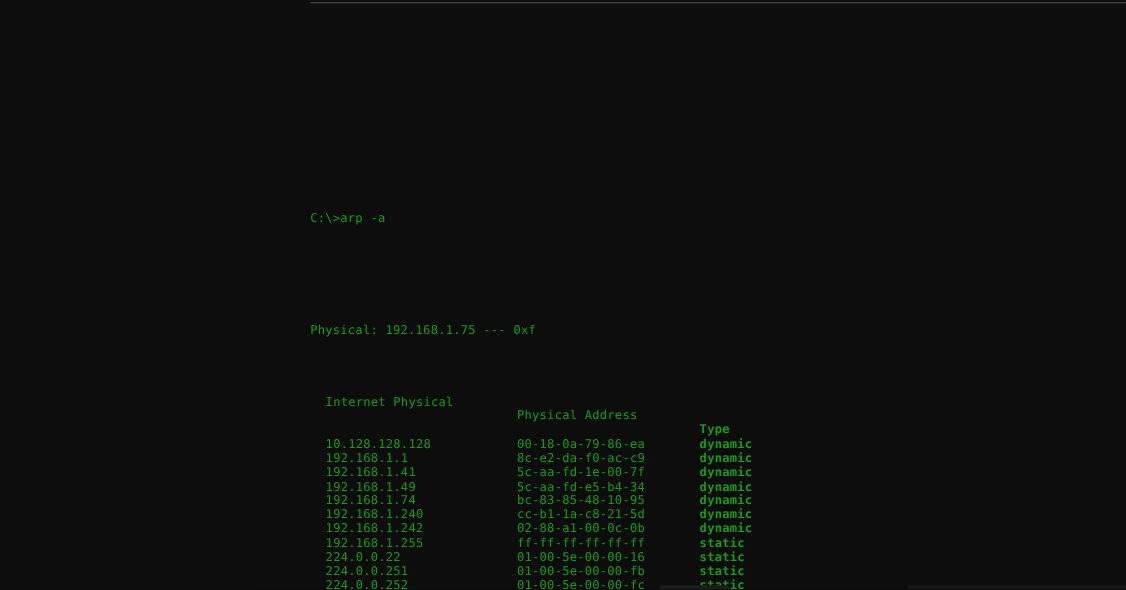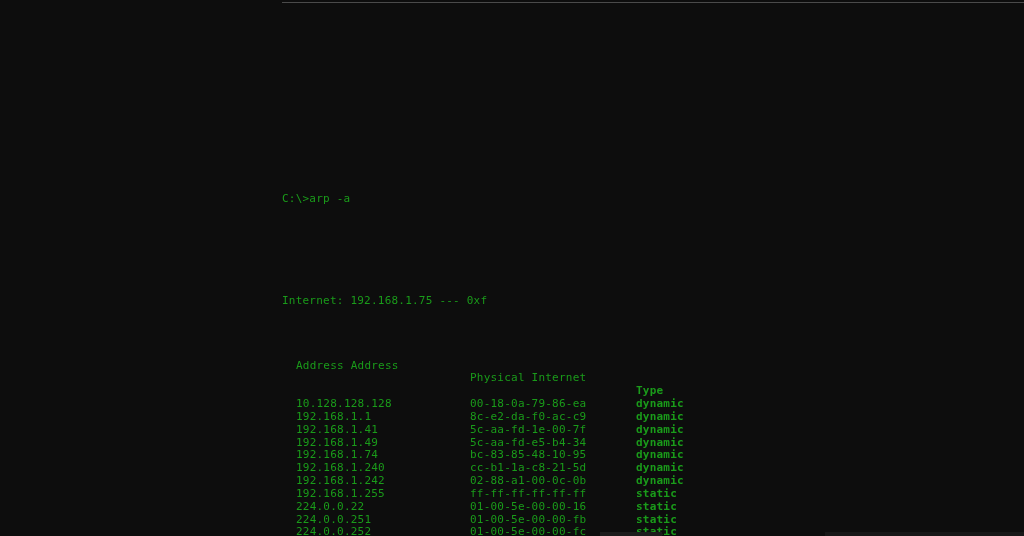--- a/index.html
+++ b/index.html
@@ -64,25 +64,25 @@
 <body>
 
 <div id="top-rule"></div>
 
 <div id="console">
 
   <div class="line">C:\&gt;arp -a</div>
 
   <div class="blank"></div>
 
-  <div class="line">Internet: 192.168.1.75 --- 0xf</div>
+  <div class="line">Physical: 192.168.1.75 --- 0xf</div>
 
   <div class="row">
-    <span class="col-ip">Address Address</span>
-    <span class="col-mac">Physical Internet</span>
+    <span class="col-ip">Internet Physical</span>
+    <span class="col-mac">Physical Address</span>
     <span class="col-type">Type</span>
   </div>
 
   <div id="entry-rows"><div class="row"><span class="col-ip">10.128.128.128</span><span class="col-mac">00-18-0a-79-86-ea</span><span class="col-type">dynamic</span></div><div class="row"><span class="col-ip">192.168.1.1</span><span class="col-mac">8c-e2-da-f0-ac-c9</span><span class="col-type">dynamic</span></div><div class="row"><span class="col-ip">192.168.1.41</span><span class="col-mac">5c-aa-fd-1e-00-7f</span><span class="col-type">dynamic</span></div><div class="row"><span class="col-ip">192.168.1.49</span><span class="col-mac">5c-aa-fd-e5-b4-34</span><span class="col-type">dynamic</span></div><div class="row"><span class="col-ip">192.168.1.74</span><span class="col-mac">bc-83-85-48-10-95</span><span class="col-type">dynamic</span></div><div class="row"><span class="col-ip">192.168.1.240</span><span class="col-mac">cc-b1-1a-c8-21-5d</span><span class="col-type">dynamic</span></div><div class="row"><span class="col-ip">192.168.1.242</span><span class="col-mac">02-88-a1-00-0c-0b</span><span class="col-type">dynamic</span></div><div class="row"><span class="col-ip">192.168.1.255</span><span class="col-mac">ff-ff-ff-ff-ff-ff</span><span class="col-type">static</span></div><div class="row"><span class="col-ip">224.0.0.22</span><span class="col-mac">01-00-5e-00-00-16</span><span class="col-type">static</span></div><div class="row"><span class="col-ip">224.0.0.251</span><span class="col-mac">01-00-5e-00-00-fb</span><span class="col-type">static</span></div><div class="row"><span class="col-ip">224.0.0.252</span><span class="col-mac">01-00-5e-00-00-fc</span><span class="col-type">static</span></div></div>
 
 </div>
 
 <div class="bottom-sliver" id="bottom-sliver-left"></div>
 <div class="bottom-sliver" id="bottom-sliver-right"></div>
 

